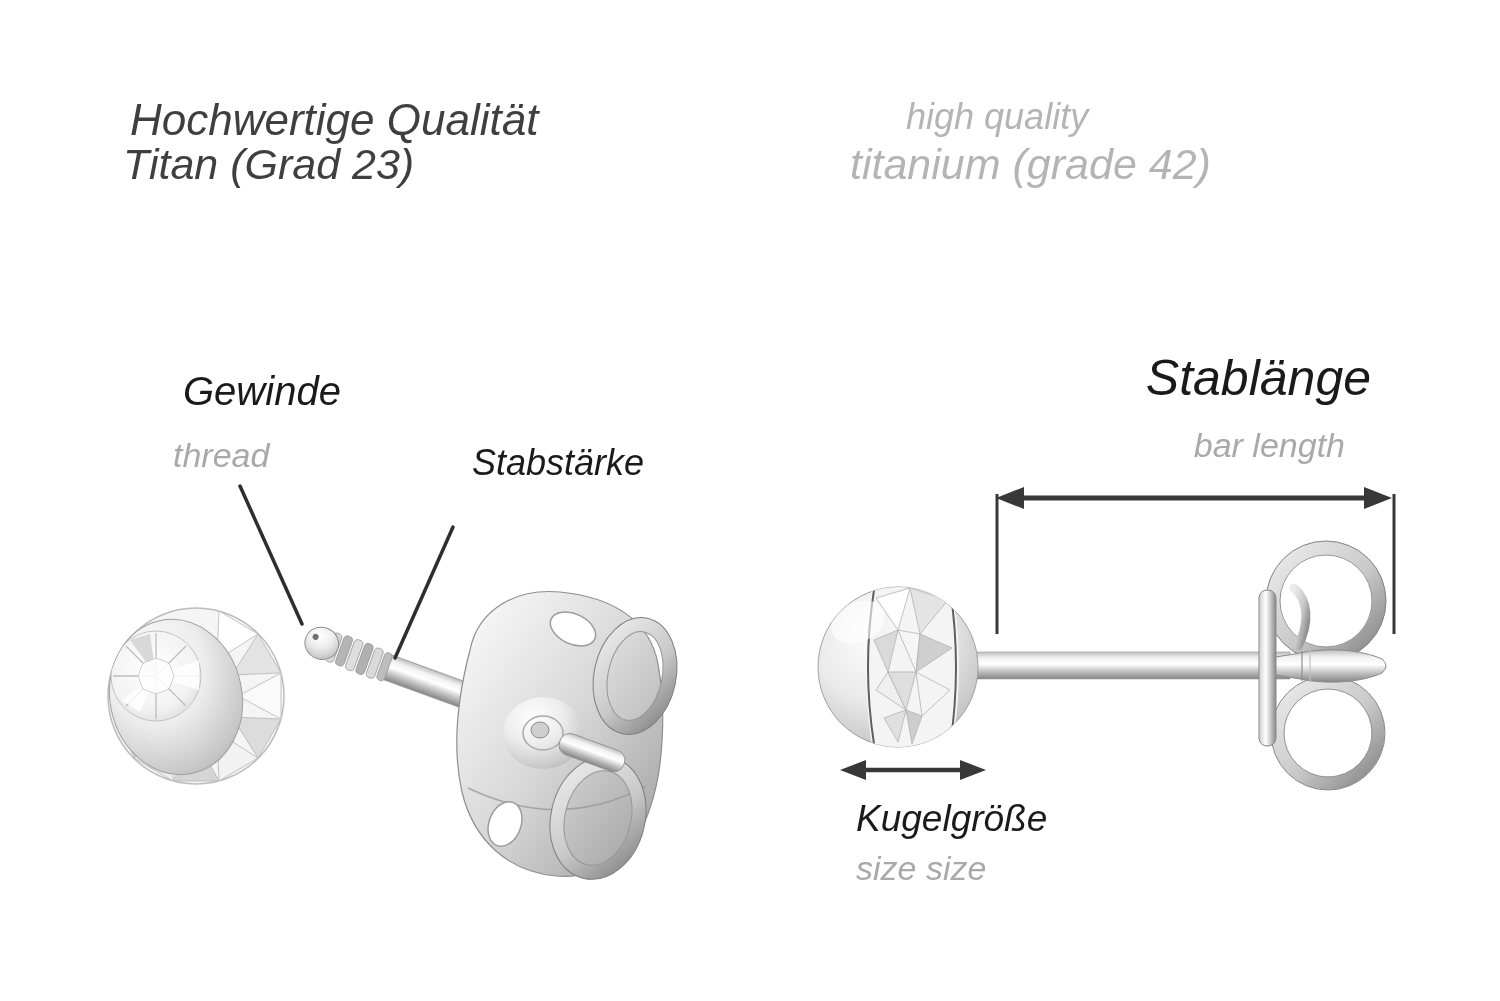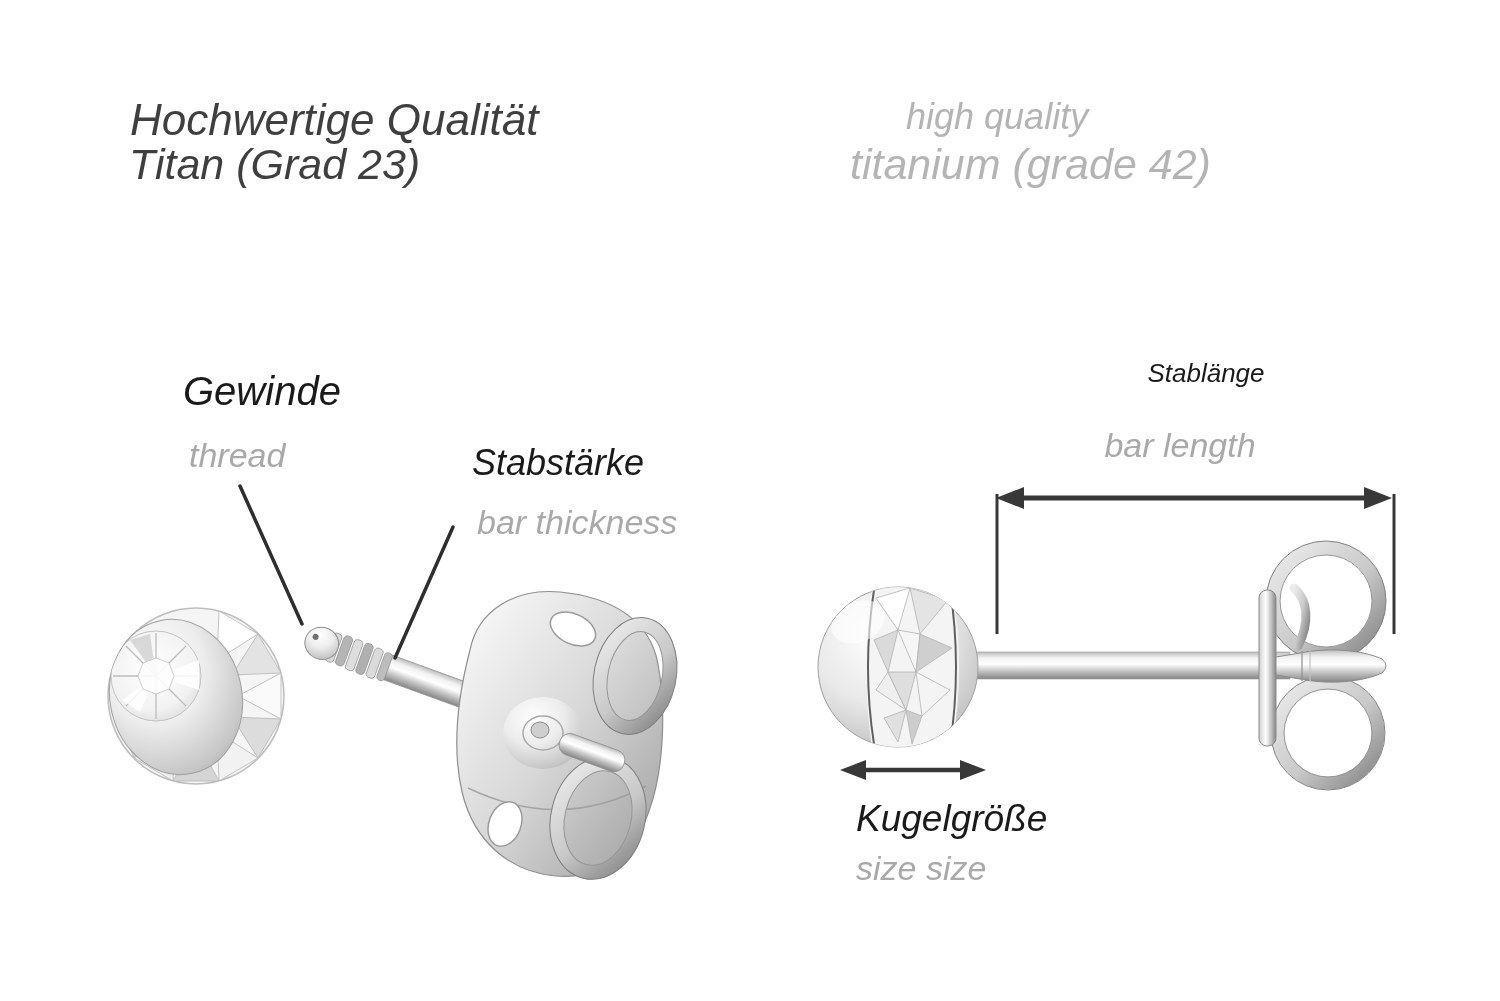--- a/index.html
+++ b/index.html
@@ -22,33 +22,32 @@
   .greyh {color:#b4b4b4;}
   .ctr{text-align:center;}
   svg{position:absolute;left:0;top:0;}
 </style>
 </head>
 <body>
 
 <div class="canvas">
 
   <div class="lbl header" style="left:130px;top:97px;font-size:44px;">Hochwertige Qualität</div>
-  <div class="lbl header" style="left:129px;top:142px;font-size:43px;">Titan (Grad 23)</div>
+  <div class="lbl header" style="left:123px;top:142px;font-size:43px;">Titan (Grad 23)</div>
 
   <div class="lbl greyh" style="left:866px;top:98px;font-size:36px;margin-left:40px;">high quality</div>
   <div class="lbl greyh" style="left:850px;top:142px;font-size:43px;">titanium (grade 42)</div>
 
   <div class="lbl dark" style="left:157px;top:370px;font-size:40px;">Gewinde</div>
-  <div class="lbl grey" style="left:173px;top:438px;font-size:34px;margin-left:16px;">thread</div>
+  <div class="lbl grey" style="left:173px;top:438px;font-size:34px;">thread</div>
 
   <div class="lbl dark" style="left:446px;top:444px;font-size:36px;">Stabstärke</div>
-  <div class="lbl grey" style="left:477px;top:505px;font-size:34px;">bar thickness</div>
-
-  <div class="lbl dark ctr" style="left:1015px;top:360px;width:330px;font-size:26px;">Stablänge</div>
-  <div class="lbl grey ctr" style="left:1015px;top:428px;width:330px;font-size:34px;">bar length</div>
+
+  <div class="lbl dark ctr" style="left:1015px;top:352px;width:330px;font-size:50px;text-align:right;">Stablänge</div>
+  <div class="lbl grey ctr" style="left:1015px;top:428px;width:330px;font-size:34px;text-align:right;">bar length</div>
 
   <div class="lbl dark" style="left:830px;top:800px;font-size:37px;">Kugelgröße</div>
   <div class="lbl grey" style="left:856px;top:851px;font-size:34px;">size size</div>
 
   <svg width="1500" height="1001" viewBox="0 0 1500 1001">
     <defs>
       <linearGradient id="rodGrad" x1="0" y1="0" x2="0" y2="1">
         <stop offset="0" stop-color="#bdbdbd"></stop>
           <stop offset="0.22" stop-color="#f2f2f2"></stop>
         <stop offset="0.45" stop-color="#ffffff"></stop>

